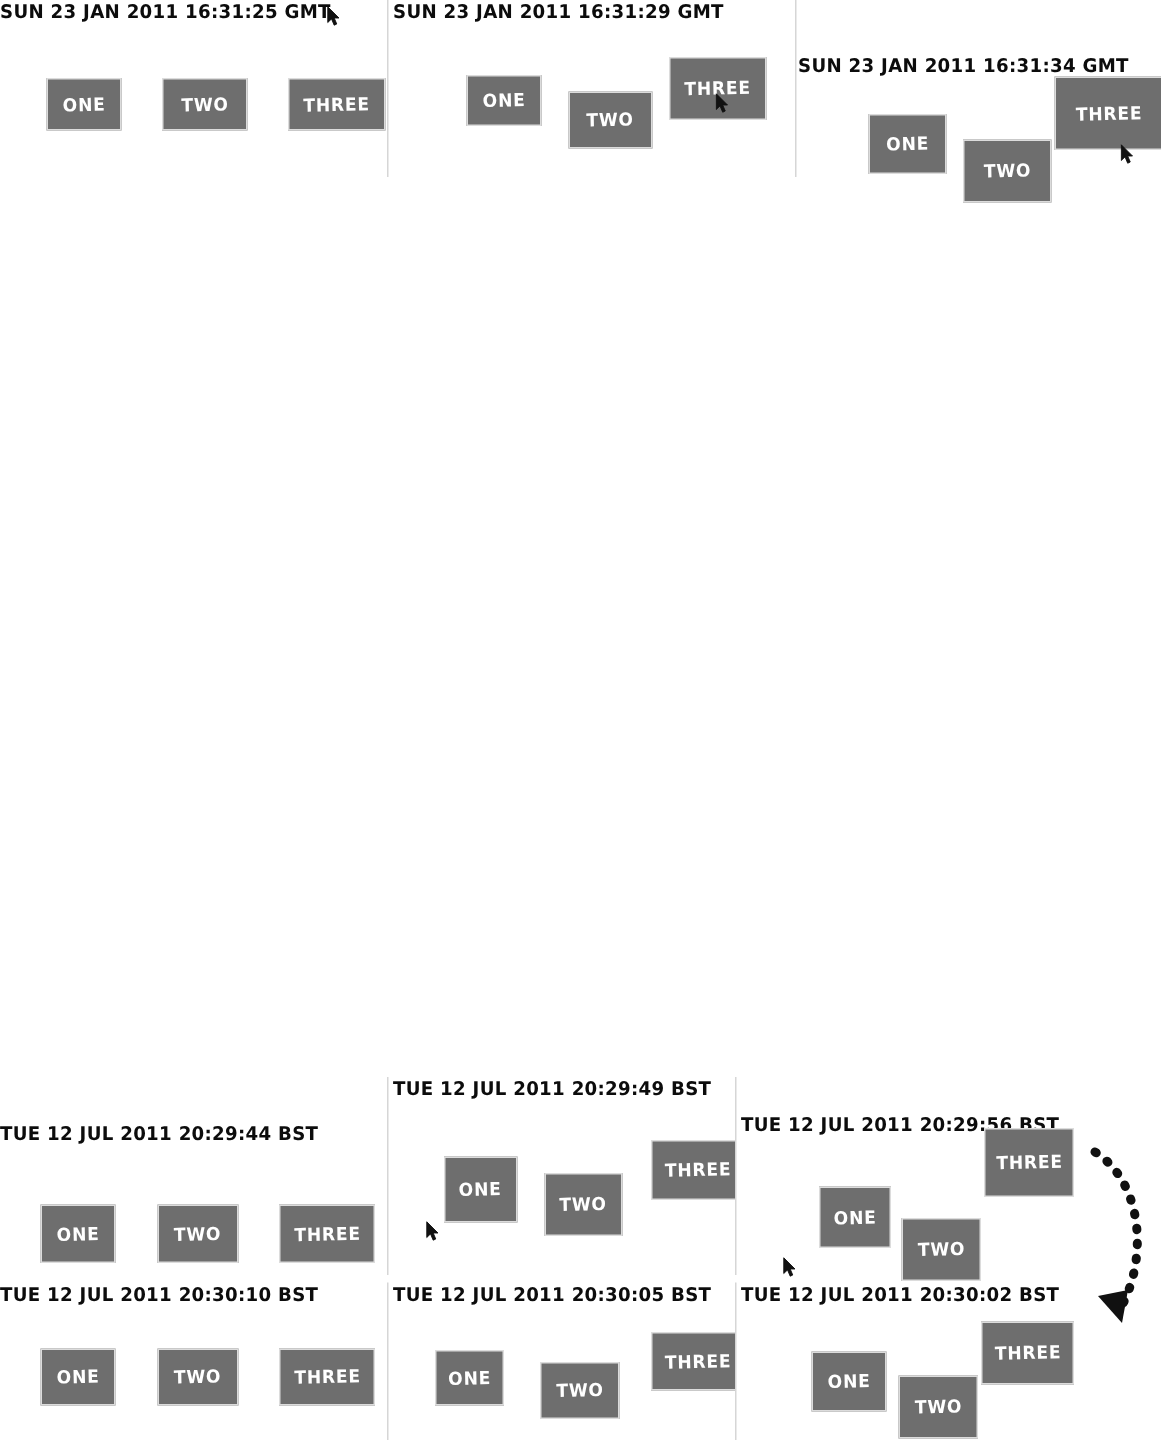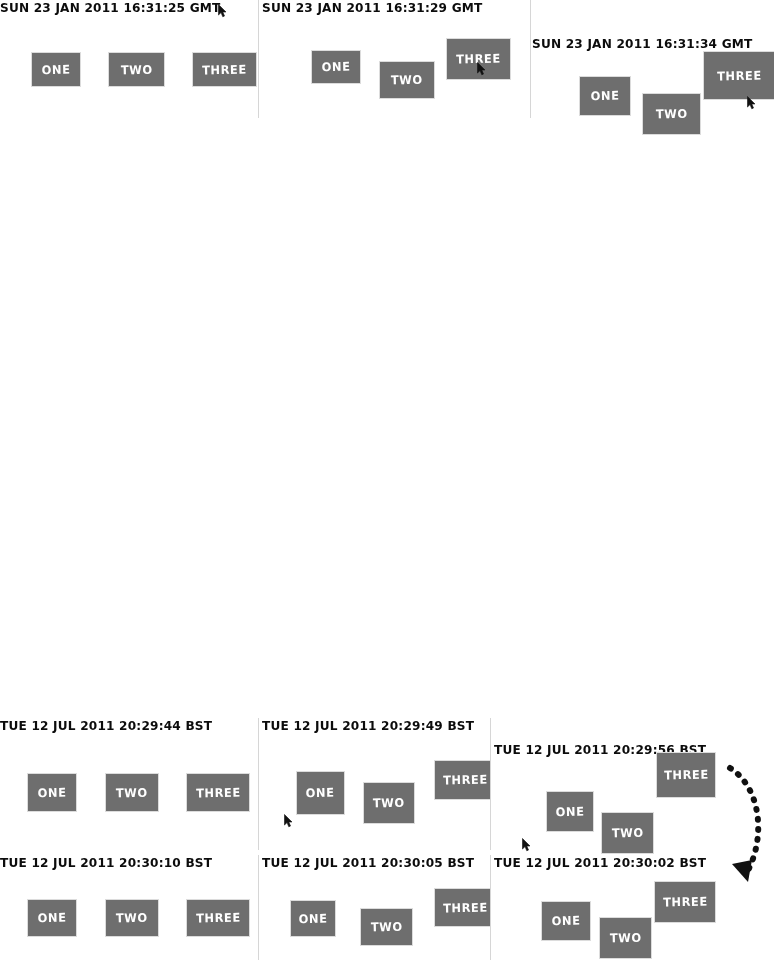--- a/index.html
+++ b/index.html
@@ -117,21 +117,21 @@
         <span>THREE</span>
       </div>
     </div>
     <div class="cursor" style="left:215px;top:60px;">
       <svg viewBox="0 0 9 14">
           <path d="M0.5 0.5 L0.5 11 L3 8.6 L4.8 12.8 L6.5 12 L4.8 8 L8 8 Z" fill="#111" stroke="#111" stroke-width="0.6"></path>
         </svg>
     </div>
   </div>
 
-  <div class="panel" style="left:0px;top:718px;width:258px;height:136px;">
+  <div class="panel" style="left:0px;top:748px;width:258px;height:136px;">
     <div class="panel-title">TUE 12 JUL 2011 20:29:44 BST</div>
     <div class="boxwrap">
       <div class="box" style="left:27px;top:55px;width:50px;height:39px;">
         <span>ONE</span>
       </div>
       <div class="box" style="left:105px;top:55px;width:54px;height:39px;">
         <span>TWO</span>
       </div>
       <div class="box" style="left:186px;top:55px;width:64px;height:39px;">
         <span>THREE</span>

